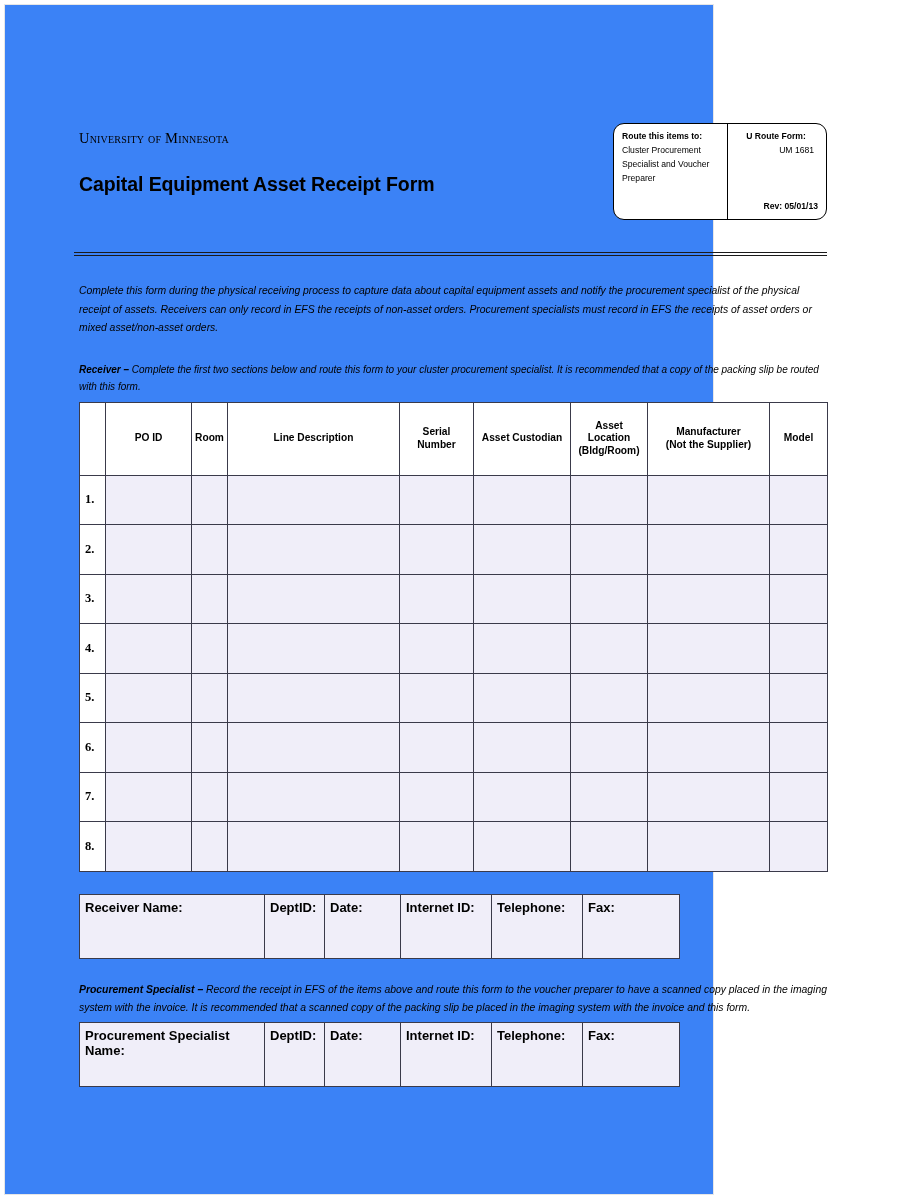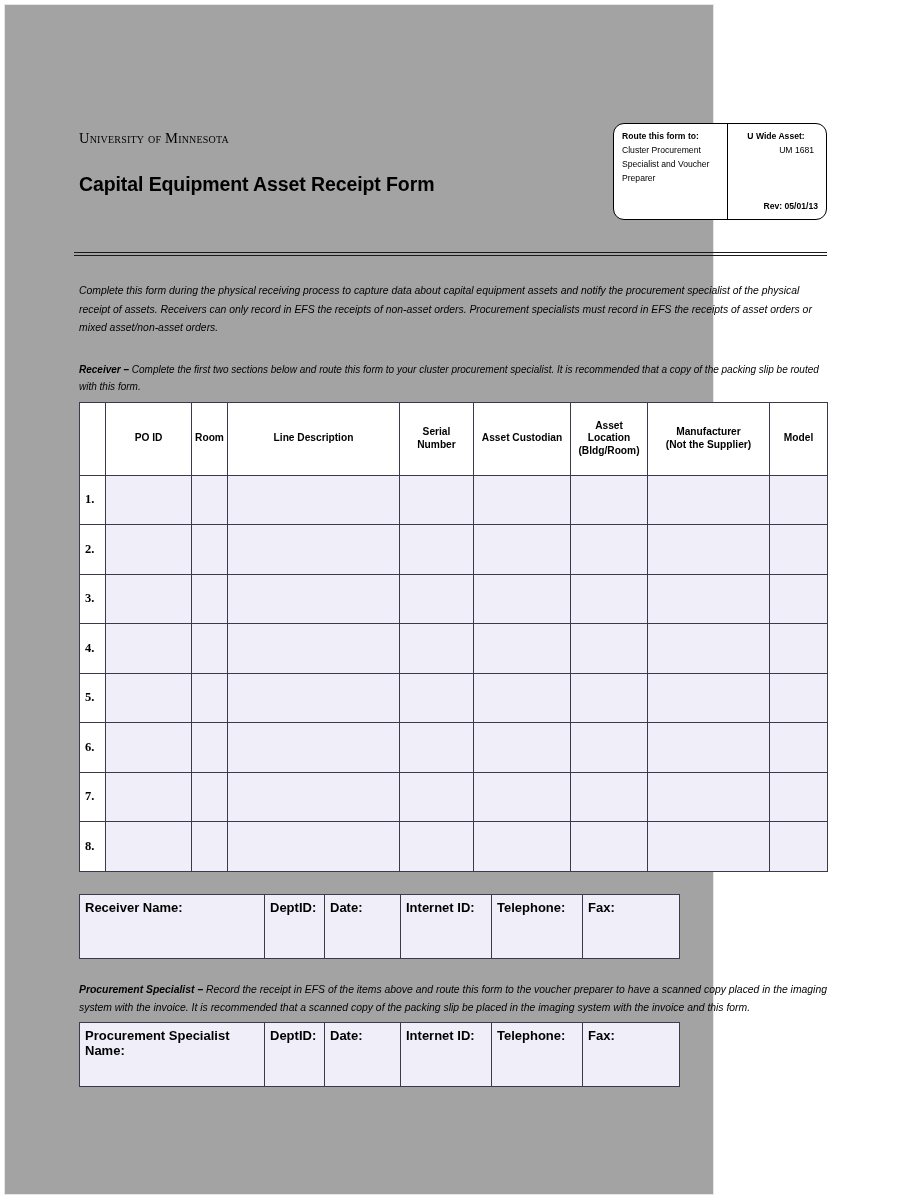--- a/index.html
+++ b/index.html
@@ -15,21 +15,21 @@
     position: relative;
     overflow: hidden;
   }
 
   #page {
     position: absolute;
     left: 4px;
     top: 4px;
     width: 710px;
     height: 1191px;
-    background: #a3a3a3;
+    background: #3b82f6;
     border: 1px solid #e6e6e6;
     box-sizing: border-box;
   }
 
   #content {
     position: absolute;
     left: 69px;
     top: 0;
     width: 753px;
   }
@@ -228,25 +228,25 @@
 
 <div id="page">
   <div id="content">
 
     <div class="header-zone">
       <div class="univ-name">University of Minnesota</div>
       <div class="form-title">Capital Equipment Asset Receipt Form</div>
 
       <div class="routing-box">
         <div class="routing-left">
-          <span class="rl-title">Route this form to:</span>
+          <span class="rl-title">Route this items to:</span>
           <span class="rl-body">Cluster Procurement Specialist and Voucher Preparer</span>
         </div>
         <div class="routing-right">
-          <span class="rr-title">U Wide Asset:</span>
+          <span class="rr-title">U Route Form:</span>
           <span class="rr-code">UM 1681</span>
           <span class="rr-rev">Rev: 05/01/13</span>
         </div>
       </div>
     </div>
 
     <div class="double-rule"></div>
 
     <p class="intro-para">Complete this form during the physical receiving process to capture data about capital equipment assets and notify the procurement specialist of the physical receipt of assets.  Receivers can only record in EFS the receipts of non-asset orders.  Procurement specialists must record in EFS the receipts of asset orders or mixed asset/non-asset orders.</p>
 

